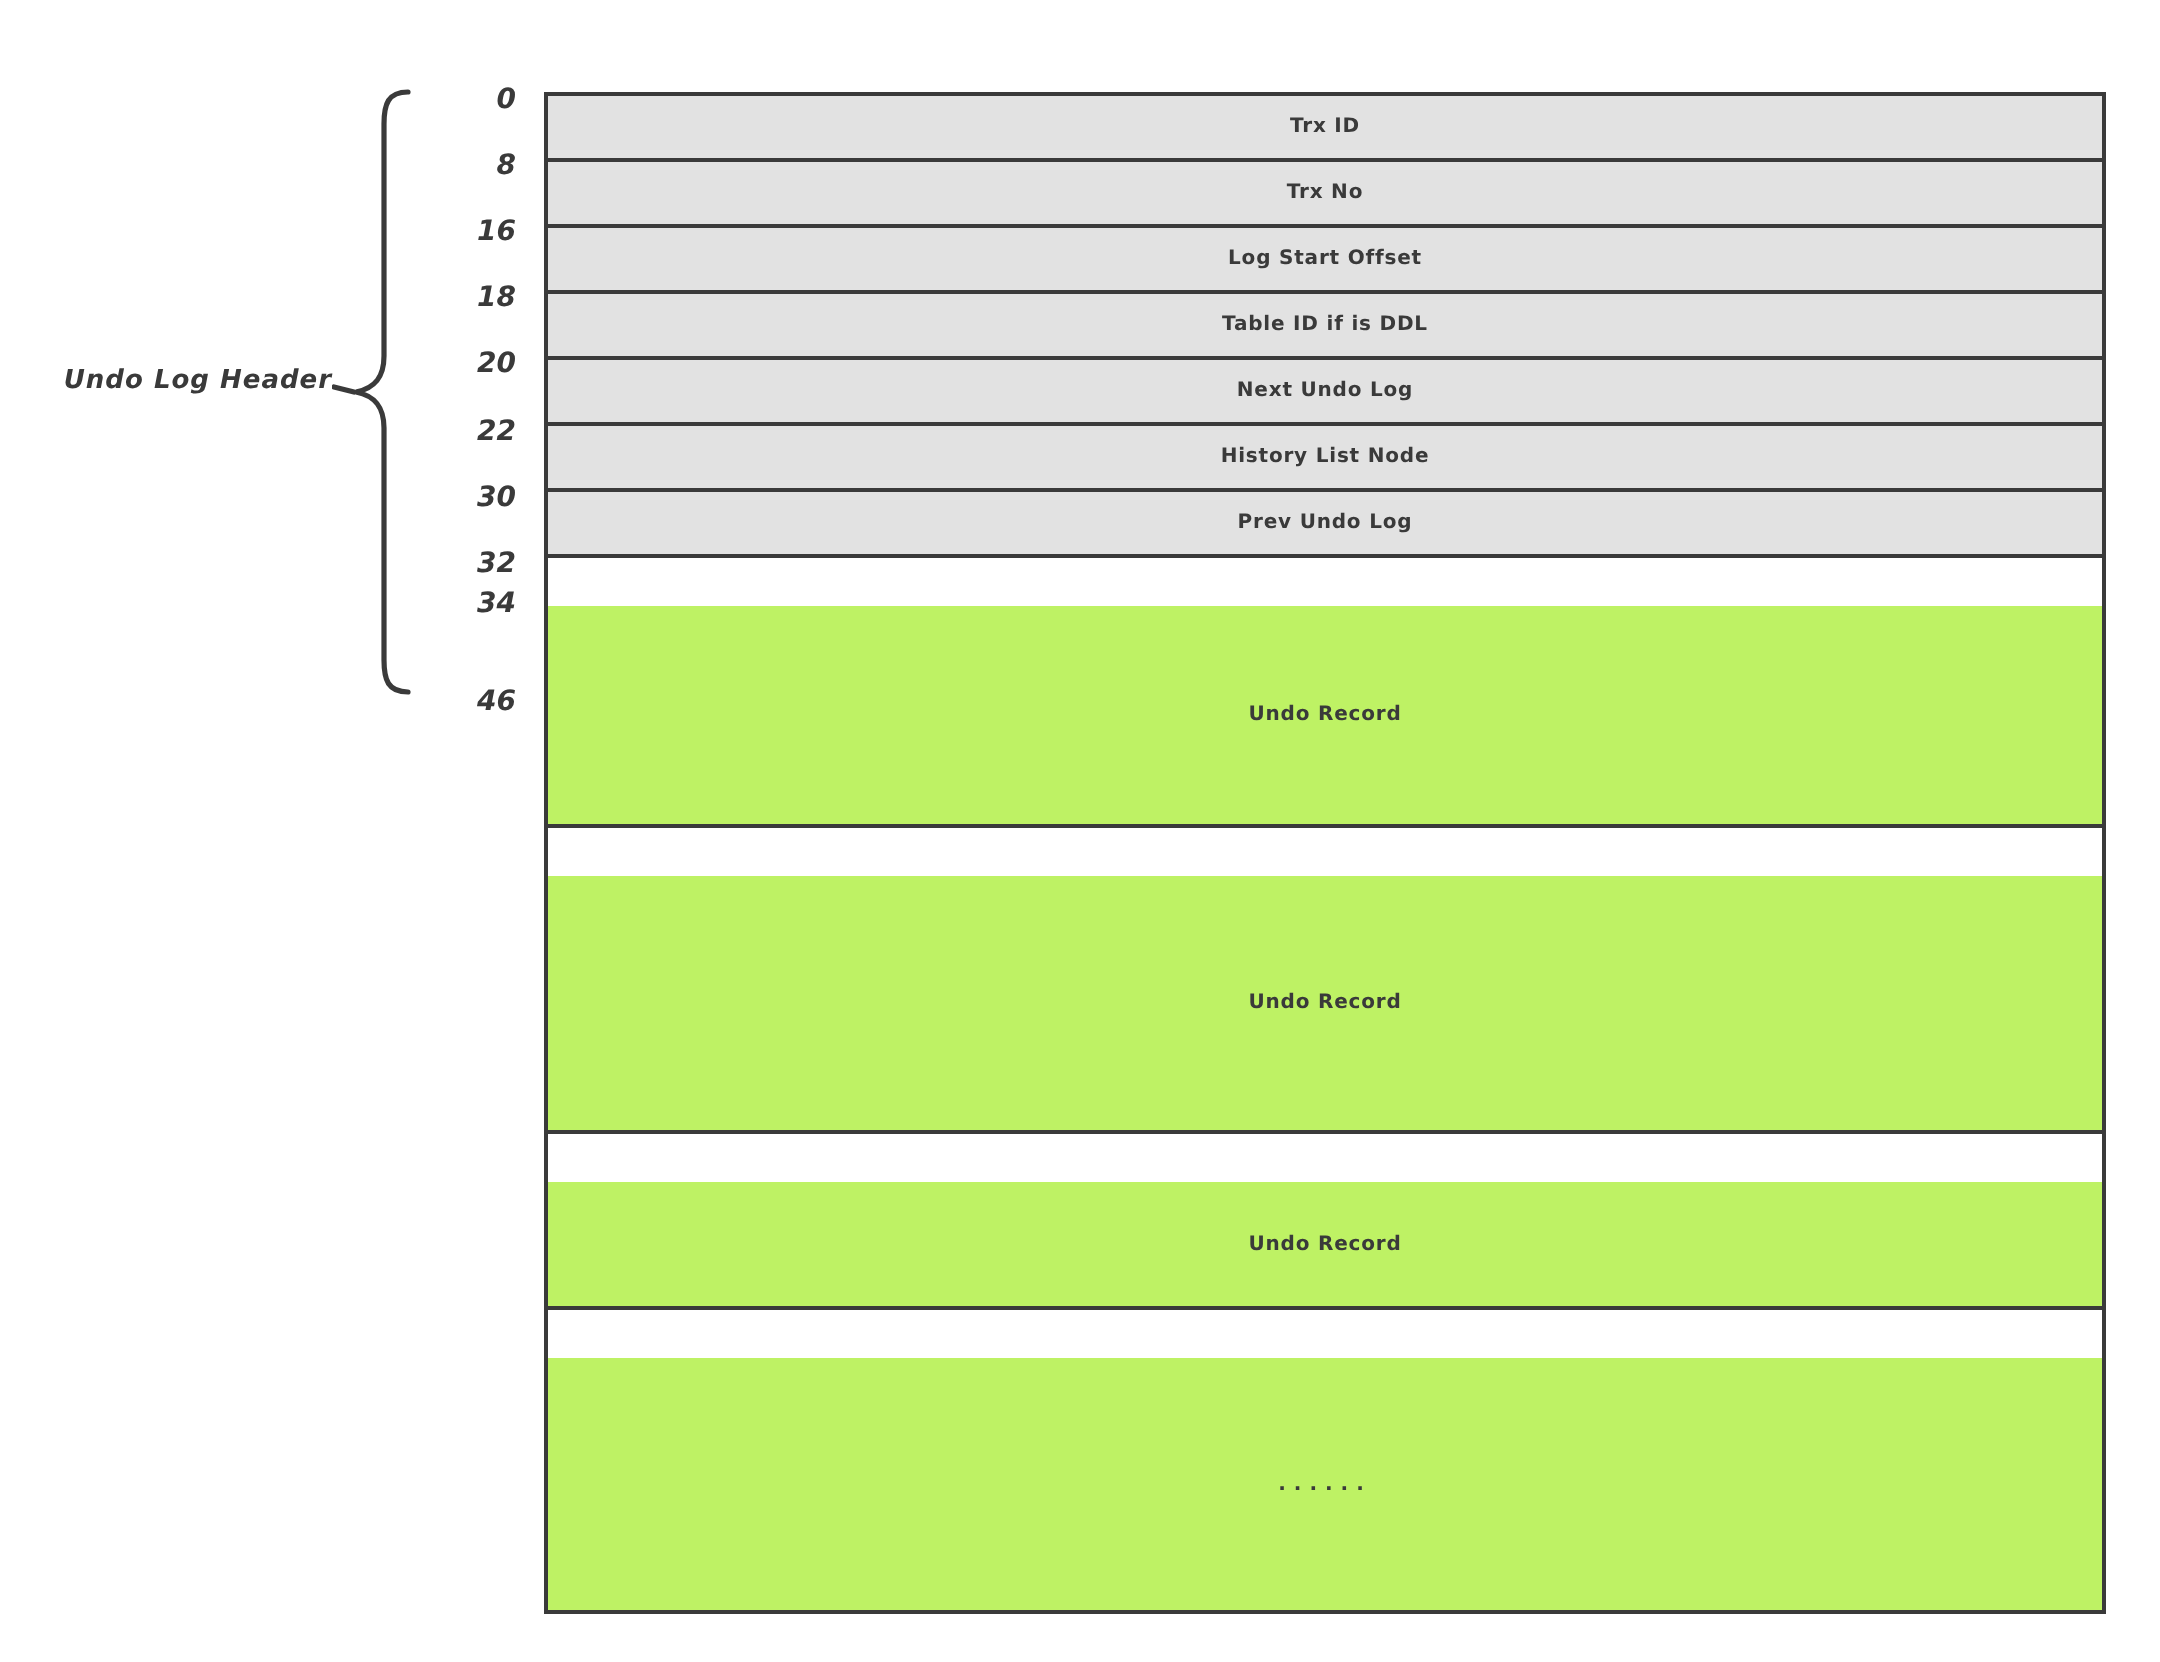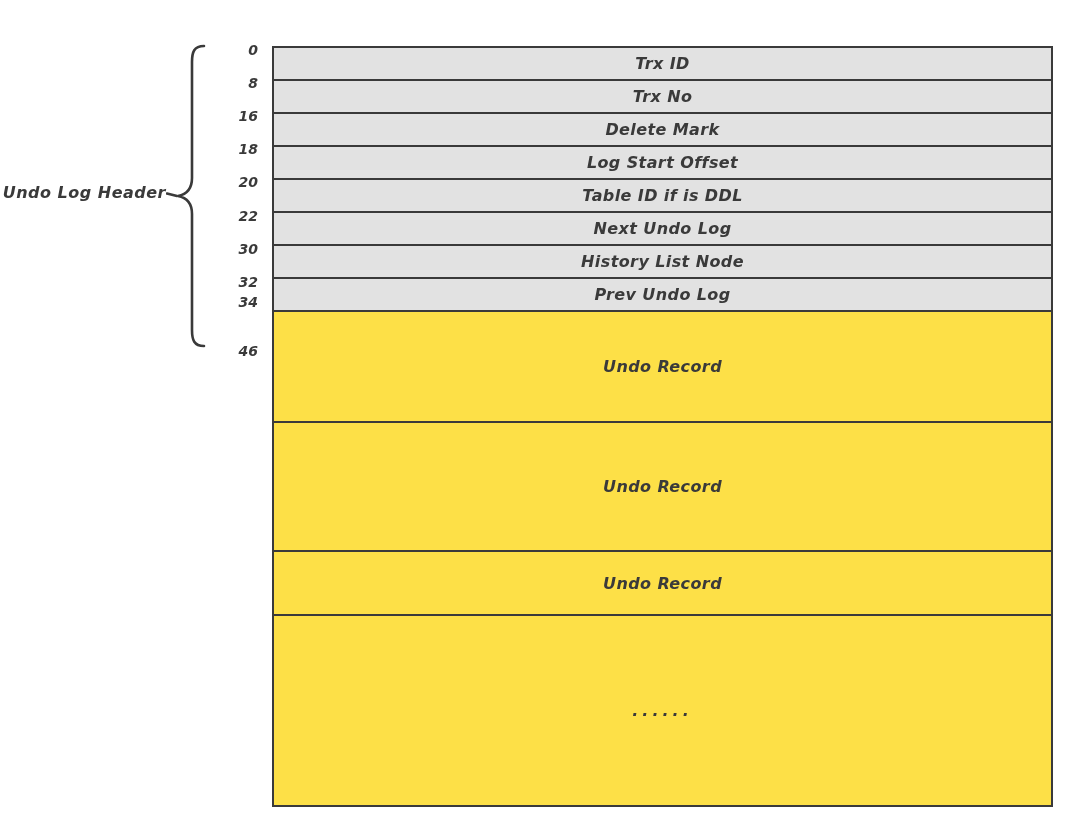--- a/index.html
+++ b/index.html
@@ -14,21 +14,21 @@
     height: 831px;
     background: #ffffff;
     overflow: hidden;
     color: #3a3a3a;
   }
   
   .brace-label {
     position: absolute;
     top: 183px;
     right: 914px;
-    font-size: 16px;
+    font-size: 13px;
     font-style: italic;
     font-weight: 600;
     white-space: nowrap;
     letter-spacing: 0.5px;
     color: #3a3a3a;
   }
   .brace-svg {
     position: absolute;
     left: 166px;
     top: 44px;
@@ -59,29 +59,28 @@
     display: flex;
     flex-direction: column;
     background: #ffffff;
   }
   .row {
     display: flex;
     align-items: center;
     justify-content: center;
     border-bottom: 2px solid #3a3a3a;
     box-sizing: border-box;
-    font-size: 16px;
-    font-style: italic;
+    font-size: 10px;
     font-weight: 600;
     letter-spacing: 0.4px;
     color: #3a3a3a;
     flex: 0 0 auto;
   }
   .row.header { background: #e2e2e2; height: 33px; }
-  .row.record { background: #fde047; }
+  .row.record { background: #bef264; margin-top: 24px; }
   .row.last { border-bottom: none; flex: 1 1 auto; }
   .row.ellipsis { letter-spacing: 4px; font-weight: 700; }
 </style>
 </head>
 <body>
 
 <div class="canvas">
 
   <div class="brace-label">Undo Log Header</div>
 
@@ -97,21 +96,20 @@
   <div class="offset" style="top:174px">20</div>
   <div class="offset" style="top:208px">22</div>
   <div class="offset" style="top:241px">30</div>
   <div class="offset" style="top:274px">32</div>
   <div class="offset" style="top:294px">34</div>
   <div class="offset" style="top:343px">46</div>
 
   <div class="box">
     <div class="row header">Trx ID</div>
     <div class="row header">Trx No</div>
-    <div class="row header">Delete Mark</div>
     <div class="row header">Log Start Offset</div>
     <div class="row header">Table ID if is DDL</div>
     <div class="row header">Next Undo Log</div>
     <div class="row header">History List Node</div>
     <div class="row header">Prev Undo Log</div>
 
     <div class="row record" style="height:111px">Undo Record</div>
     <div class="row record" style="height:129px">Undo Record</div>
     <div class="row record" style="height:64px">Undo Record</div>
     <div class="row record last ellipsis">......</div>

